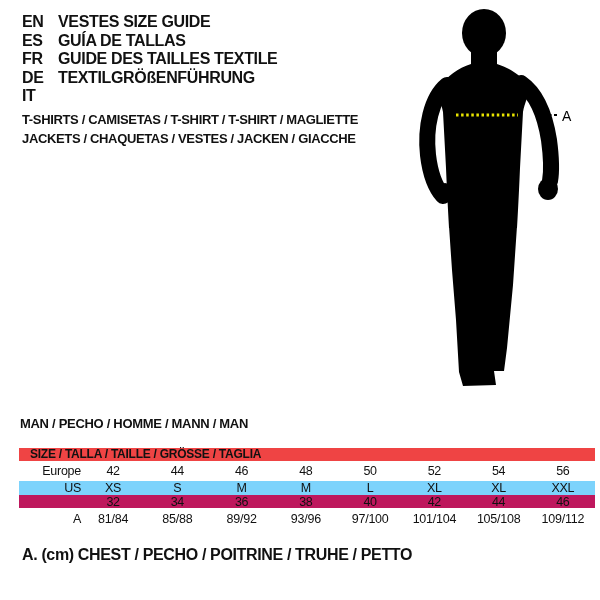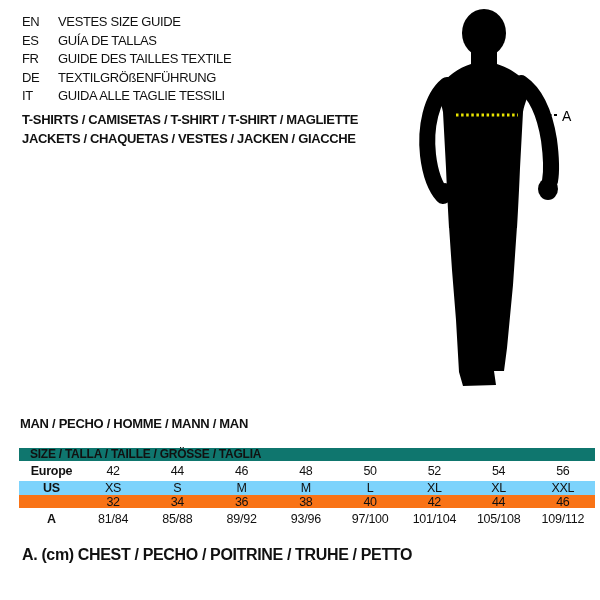--- a/index.html
+++ b/index.html
@@ -2,21 +2,21 @@
 <html><head>
 <meta charset="utf-8">
 <style>
   * { margin:0; padding:0; box-sizing:border-box; }
   html,body { width:600px; height:600px; background:#ffffff; overflow:hidden; }
   body { position:relative; font-family:"Liberation Sans", sans-serif; color:#111; }
 
   
   .lang-block { position:absolute; top:13px; left:22px; }
   .lang-row { display:flex; height:18.6px; line-height:18.6px;
-              font-weight:normal; font-size:13px; letter-spacing:-0.35px; }
+              font-weight:bold; font-size:16px; letter-spacing:-0.35px; }
   .lang-code { width:36px; }
 
   
   .category-block { position:absolute; top:110px; left:22px; }
   .category-line { height:19px; line-height:19px; font-weight:bold;
                    font-size:13px; letter-spacing:-0.35px; white-space:nowrap; }
 
   
   .figure-svg { position:absolute; top:0; left:0; width:600px; height:420px; }
 
@@ -27,21 +27,21 @@
   
   .size-table { position:absolute; top:448px; left:19px; width:576px; font-size:12.5px;
                 letter-spacing:-0.25px; }
   .size-table-header { height:13px; line-height:13px; padding-left:4px;
                        font-weight:bold; font-size:12px; }
   .tr { display:flex; }
   .tr-1 { height:20px; line-height:20px; }
   .tr-2 { height:14px; line-height:14px; }
   .tr-3 { height:13px; line-height:14px; }
   .tr-4 { height:20px; line-height:22px; }
-  .td-label { width:62px; padding-left:3px; text-align:center;font-weight:bold; }
+  .td-label { width:62px; padding-left:3px; text-align:right; }
   .td { flex:1; text-align:center; }
 
   
   .footnote { position:absolute; top:548px; left:22px; height:14px; line-height:14px;
               font-weight:bold; font-size:16px; letter-spacing:-0.35px; }
 </style>
 </head>
 <body>
 
 <div class="lang-block">
@@ -56,21 +56,20 @@
   <div class="lang-row">
     <span class="lang-code">FR</span>
     <span>GUIDE DES TAILLES TEXTILE</span>
   </div>
   <div class="lang-row">
     <span class="lang-code">DE</span>
     <span>TEXTILGRÖßENFÜHRUNG</span>
   </div>
   <div class="lang-row">
     <span class="lang-code">IT</span>
-    <span>GUIDA ALLE TAGLIE TESSILI</span>
   </div>
 </div>
 
 <div class="category-block">
   <div class="category-line">T-SHIRTS / CAMISETAS / T-SHIRT / T-SHIRT / MAGLIETTE</div>
   <div class="category-line">JACKETS / CHAQUETAS / VESTES / JACKEN / GIACCHE</div>
 </div>
 
 <svg class="figure-svg" viewBox="0 0 600 420">
   <g fill="#000000">
@@ -103,21 +102,21 @@
 
   <line x1="456" y1="115" x2="518" y2="115" stroke="#e8e400" stroke-width="3" stroke-dasharray="2.5 2.6"></line>
 
   <line x1="543" y1="115" x2="559" y2="115" stroke="#000" stroke-width="2" stroke-dasharray="3 2.5"></line>
   <text x="562" y="121" font-size="14" font-family="Liberation Sans, sans-serif">A</text>
 </svg>
 
 <div class="section-title">MAN / PECHO / HOMME / MANN / MAN</div>
 
 <div class="size-table">
-  <div class="size-table-header" style="background:#0f766e;padding-left:11px;">SIZE / TALLA / TAILLE / GRÖSSE / TAGLIA</div>
+  <div class="size-table-header" style="background:#ef4444;padding-left:11px;">SIZE / TALLA / TAILLE / GRÖSSE / TAGLIA</div>
 
   <div class="tr tr-1">
     <span class="td-label">Europe</span>
     <span class="td">42</span>
     <span class="td">44</span>
     <span class="td">46</span>
     <span class="td">48</span>
     <span class="td">50</span>
     <span class="td">52</span>
     <span class="td">54</span>
@@ -129,21 +128,21 @@
     <span class="td">XS</span>
     <span class="td">S</span>
     <span class="td">M</span>
     <span class="td">M</span>
     <span class="td">L</span>
     <span class="td">XL</span>
     <span class="td">XL</span>
     <span class="td">XXL</span>
   </div>
 
-  <div class="tr tr-3" style="background:#f97316;">
+  <div class="tr tr-3" style="background:#be185d;">
     <span class="td-label"></span>
     <span class="td">32</span>
     <span class="td">34</span>
     <span class="td">36</span>
     <span class="td">38</span>
     <span class="td">40</span>
     <span class="td">42</span>
     <span class="td">44</span>
     <span class="td">46</span>
   </div>

